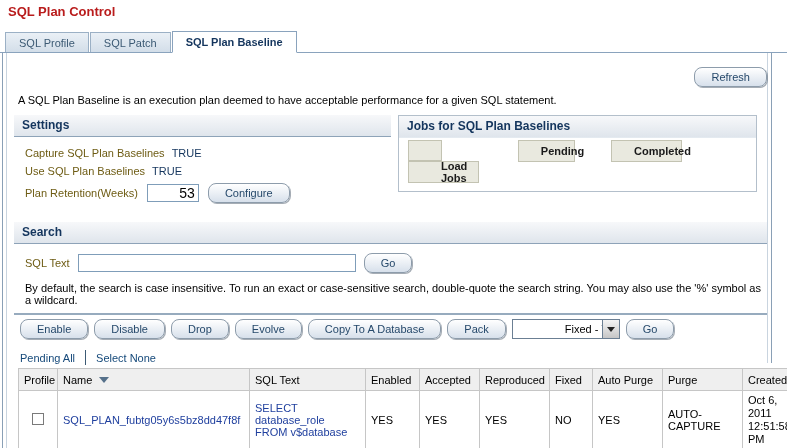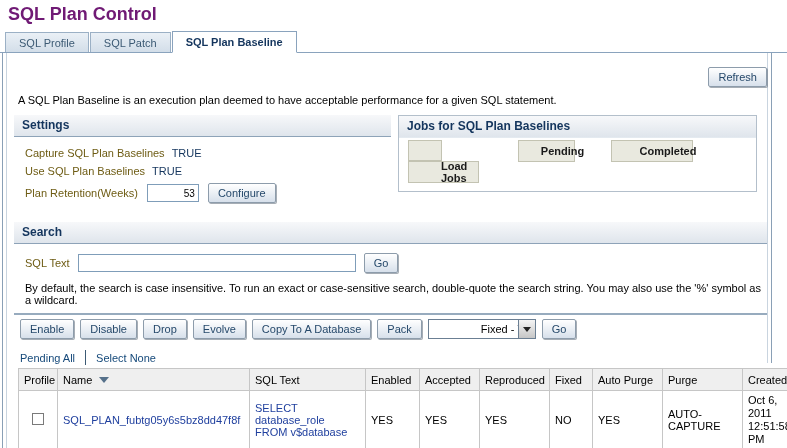--- a/index.html
+++ b/index.html
@@ -2,60 +2,60 @@
 <html><head>
 <meta charset="utf-8">
 <style>
   html,body{margin:0;padding:0;}
   body{
     width:787px;height:448px;overflow:hidden;position:relative;
     background:#fff;color:#000;
     font-family:"Liberation Sans", sans-serif;font-size:11px;
   }
   
-  .page-title{position:absolute;top:4px;left:8px;font-size:18px;font-weight:bold;color:#701a75;}
+  .page-title{position:absolute;top:4px;left:8px;font-size:13px;font-weight:bold;color:#b91c1c;}
   .tabbar{position:absolute;top:29px;left:0;width:787px;height:24px;display:flex;align-items:flex-end;border-bottom:1px solid #8aa3bd;padding-left:5px;box-sizing:border-box;}
   .tab{display:inline-block;padding:4px 13px 3px;background:linear-gradient(#eaf0f6,#d3dee9);border:1px solid #9bb0c5;border-bottom:none;color:#3c5a74;margin-right:1px;cursor:default;}
   .tab.active{background:#fff;font-weight:bold;color:#14355d;border-color:#8aa3bd;border-bottom:1px solid #fff;margin-bottom:-1px;padding-bottom:4px;position:relative;z-index:2;}
   .frame-l1{position:absolute;left:2px;top:53px;bottom:0;width:1px;background:#8aa0b6;}
   .frame-l2{position:absolute;left:6px;top:53px;bottom:0;width:1px;background:#c9d4df;}
   .frame-r1{position:absolute;left:771px;top:53px;height:310px;width:1px;background:#8aa0b6;}
   .frame-r2{position:absolute;left:767px;top:53px;height:310px;width:1px;background:#c9d4df;}
   .content{position:absolute;top:53px;left:0;width:787px;height:395px;}
   
   .btn{
     display:inline-block;background:linear-gradient(#ffffff,#e9eef4 55%,#d7e0eb);
-    border:1px solid #8d9cab;border-radius:2px;box-shadow:1px 1px 0 rgba(92,106,121,.55);
+    border:1px solid #8d9cab;border-radius:8px;box-shadow:1px 1px 0 rgba(92,106,121,.55);
     color:#26496b;font-size:11px;font-family:"Liberation Sans",sans-serif;
-    padding:2px 9px;line-height:14px;cursor:pointer;white-space:nowrap;
+    padding:2px 16px;line-height:14px;cursor:pointer;white-space:nowrap;
   }
   .sec-header{
     background:linear-gradient(#f7f8fa,#dfe5ec);border-bottom:1px solid #8ea3b8;
     color:#14355d;font-size:12px;font-weight:bold;padding:3px 8px;line-height:15px;
   }
   .prompt{color:#6e5c14;}
   .navy-val{color:#14355d;}
-  .text-input{border:1px solid #7f9db9;background:#fff;height:16px;font-family:"Liberation Sans",sans-serif;font-size:10px;padding:0 3px;box-sizing:content-box;}
+  .text-input{border:1px solid #7f9db9;background:#fff;height:16px;font-family:"Liberation Sans",sans-serif;font-size:14px;padding:0 3px;box-sizing:content-box;}
   
   .refresh-btn{position:absolute;top:14px;right:20px;}
   .desc{position:absolute;top:41px;left:18px;}
   
   .settings{position:absolute;top:62px;left:14px;width:377px;}
   .settings .rows{padding:7px 0 0 11px;}
   .set-row{display:flex;gap:7px;height:18px;align-items:center;}
   .set-row3{display:flex;gap:9px;margin-top:3px;align-items:center;}
   .retention-input{width:44px;text-align:right;}
   
   .jobsbox{position:absolute;top:62px;left:398px;width:359px;height:77px;border:1px solid #b3bfcb;background:#fff;box-sizing:border-box;}
   .jobsbox .sec-header{border-bottom:1px solid #e4eaf0;}
   .jobs-body{position:relative;height:52px;}
   .jcell{position:absolute;background:#e9e9df;border:1px solid #c3c3b2;display:flex;align-items:center;justify-content:center;font-weight:bold;color:#1a1a1a;box-sizing:border-box;padding-left:32px;}
   .jcell.corner{left:9px;top:2px;width:14px;height:21px;}
   .jcell.pending{left:119px;top:2px;width:57px;height:22px;}
-  .jcell.completed{left:212px;top:2px;width:82px;height:22px;}
+  .jcell.completed{left:212px;top:2px;width:71px;height:22px;}
   .jcell.loadjobs{left:9px;top:23px;width:71px;height:22px;}
   
   .search{position:absolute;top:169px;left:14px;width:753px;}
   .search-row{display:flex;align-items:center;gap:8px;margin-top:9px;padding-left:11px;}
   .search-input{width:270px;}
   .hint{margin-top:9px;padding-left:11px;}
   
   .separator{position:absolute;top:260px;left:14px;width:753px;height:2px;background:#97abbe;}
   .actions{position:absolute;top:266px;left:20px;display:flex;align-items:center;gap:6px;}
   .selectbox{display:flex;width:108px;height:20px;border:1px solid #6b7f93;background:#fff;align-items:stretch;box-sizing:border-box;padding-left:48px;}

